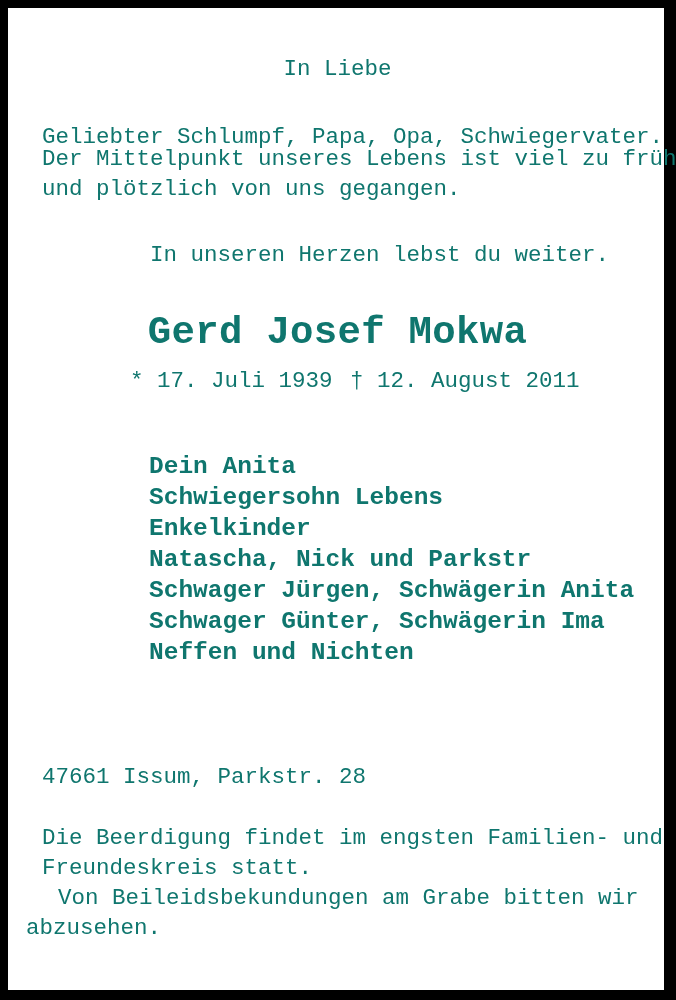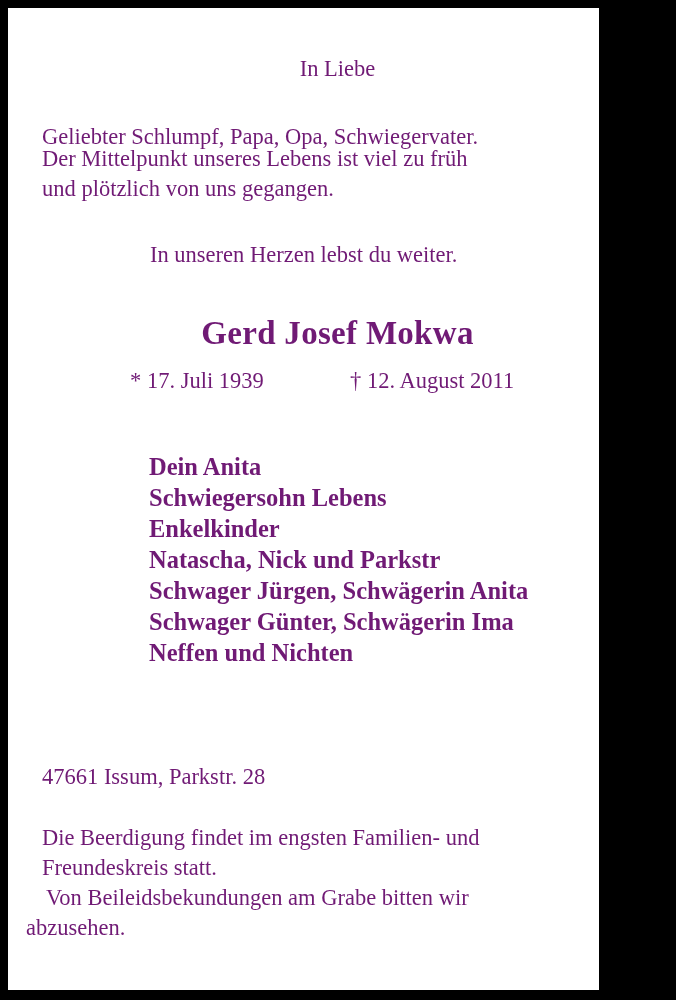--- a/index.html
+++ b/index.html
@@ -1,25 +1,25 @@
 <!DOCTYPE html>
 <html><head>
   <meta charset="utf-8">
   <style>
     html, body { margin: 0; padding: 0; }
     body { width: 676px; height: 1000px; background: #000; position: relative; overflow: hidden; }
     .frame {
-      position: absolute; left: 8px; top: 8px; width: 591px; height: 982px;
-      background: #fff; color: #701a75;
-      font-family: Liberation Serif, serif;
+      position: absolute; left: 8px; top: 8px; width: 656px; height: 982px;
+      background: #fff; color: #0f766e;
+      font-family: Liberation Mono, monospace;
     }
     .abs { position: absolute; white-space: nowrap; }
     .reg { font-size: 22.5px; line-height: 30px; }
     .center { left: 0; width: 659px; text-align: center; }
-    .name { font-size: 33px; font-weight: bold; line-height: 46px; letter-spacing: 0.3px; }
+    .name { font-size: 39px; font-weight: bold; line-height: 46px; letter-spacing: 0.3px; }
     .bold { font-weight: bold; font-size: 24.5px; line-height: 31px; }
   </style>
 </head>
 <body>
 
 <div class="frame">
   <div class="abs reg center" style="top:46px;">In Liebe</div>
 
   <div class="abs reg" style="left:34px; top:106px;margin-top:8px;">Geliebter Schlumpf, Papa, Opa, Schwiegervater.</div>
   <div class="abs reg" style="left:34px; top:136px;">Der Mittelpunkt unseres Lebens ist viel zu früh</div>
@@ -39,15 +39,15 @@
     <div class="bold">Natascha, Nick und Parkstr</div>
     <div class="bold">Schwager Jürgen, Schwägerin Anita</div>
     <div class="bold">Schwager Günter, Schwägerin Ima</div>
     <div class="bold">Neffen und Nichten</div>
   </div>
 
   <div class="abs reg" style="left:34px; top:754px;">47661 Issum, Parkstr. 28</div>
 
   <div class="abs reg" style="left:34px; top:815px;">Die Beerdigung findet im engsten Familien- und</div>
   <div class="abs reg" style="left:34px; top:845px;">Freundeskreis statt.</div>
-  <div class="abs reg" style="left:38px; top:875px;">Von Beileidsbekundungen am Grabe bitten wir</div>
+  <div class="abs reg" style="left:50px; top:875px;">Von Beileidsbekundungen am Grabe bitten wir</div>
   <div class="abs reg" style="left:18px; top:905px;">abzusehen.</div>
 </div>
 
 </body></html>

